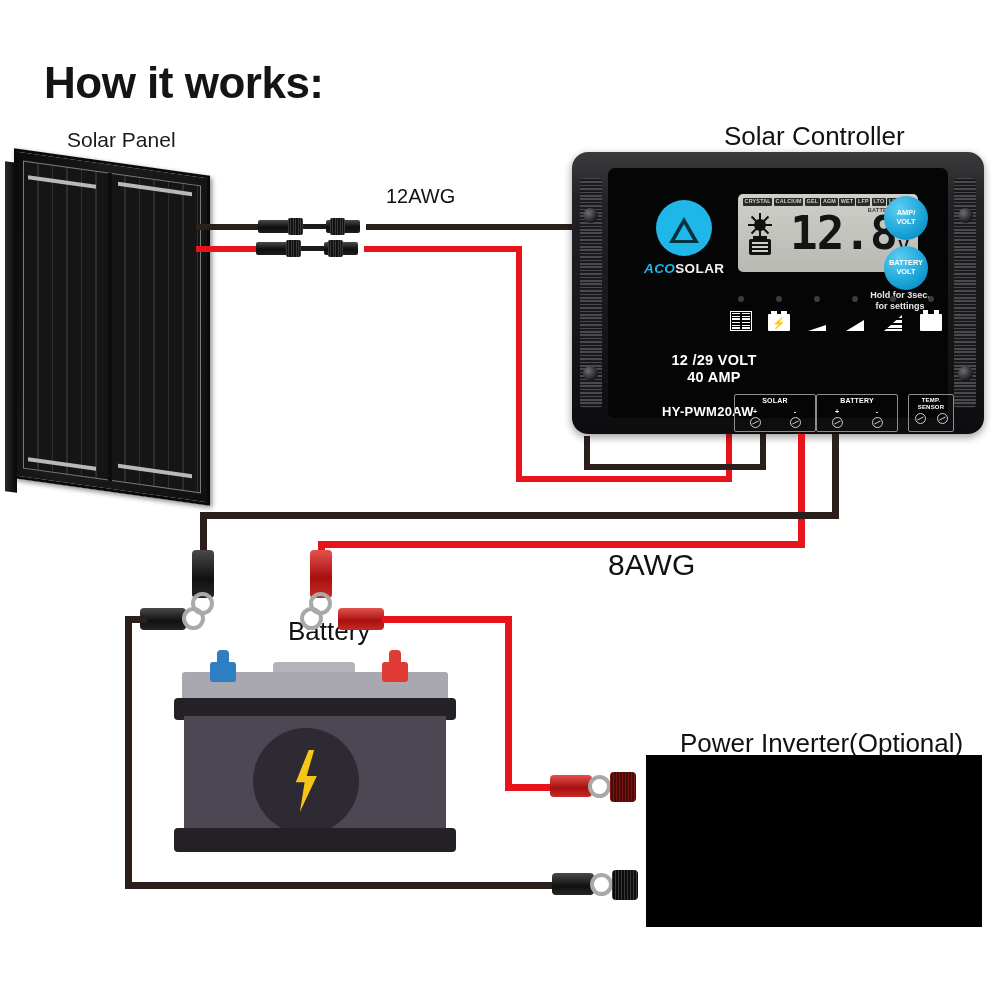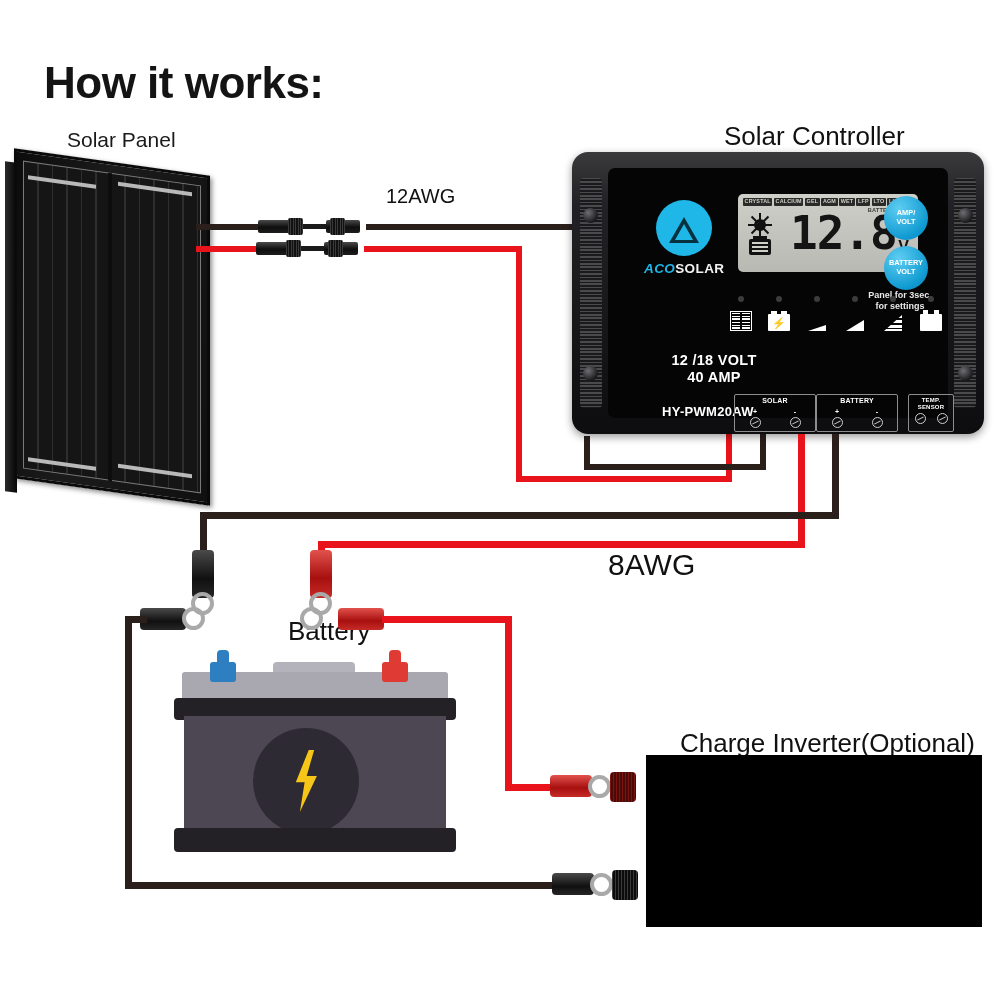--- a/index.html
+++ b/index.html
@@ -279,21 +279,21 @@
           <div>AMP/</div>
           <div>VOLT</div>
         </div>
       </div>
       <div class="ccbtn" style="right:20px;top:78px;">
         <div>
           <div>BATTERY</div>
           <div>VOLT</div>
         </div>
       </div>
-      <div id="ccHint">Panel for 3sec. for settings</div>
+      <div id="ccHint">Hold for 3sec. for settings</div>
 
       <div id="leds">
         <div class="col" style="left:0px;">
           <div class="dot"></div>
           <div class="ic">
               <div class="ic-grid">
                 <i></i>
                 <i></i>
                 <i></i>
                 <i></i>
@@ -328,21 +328,21 @@
         </div>
         <div class="col" style="left:190px;">
           <div class="dot"></div>
           <div class="ic">
               <div class="ic-full"></div>
             </div>
         </div>
       </div>
 
       <div id="ccVolt">
-        <div>12 /18 VOLT</div>
+        <div>12 /29 VOLT</div>
         <div>40 AMP</div>
       </div>
       <div id="ccModel">HY-PWM20AW</div>
 
       <div class="tblock" style="left:126px;top:226px;width:82px;height:38px;">
         <div class="cap">SOLAR</div>
         <div class="pair">
           <div>
               <div class="sg">+</div>
               <div class="sc"></div>
@@ -427,16 +427,16 @@
 
 
   <div class="boot rd abs" style="left:550px;top:775px;width:42px;height:22px;"></div>
   <div class="ring abs" style="left:588px;top:775px;"></div>
   <div class="post rd abs" style="left:610px;top:772px;"></div>
 
   <div class="boot bk abs" style="left:552px;top:873px;width:42px;height:22px;"></div>
   <div class="ring abs" style="left:590px;top:873px;"></div>
   <div class="post bk abs" style="left:612px;top:870px;"></div>
 
-  <div class="abs lbl-big" style="left:680px;top:728px;">Charge Inverter(Optional)</div>
+  <div class="abs lbl-big" style="left:680px;top:728px;">Power Inverter(Optional)</div>
   <div class="abs" id="inverter"></div>
 
 </div>
 
 </body></html>

